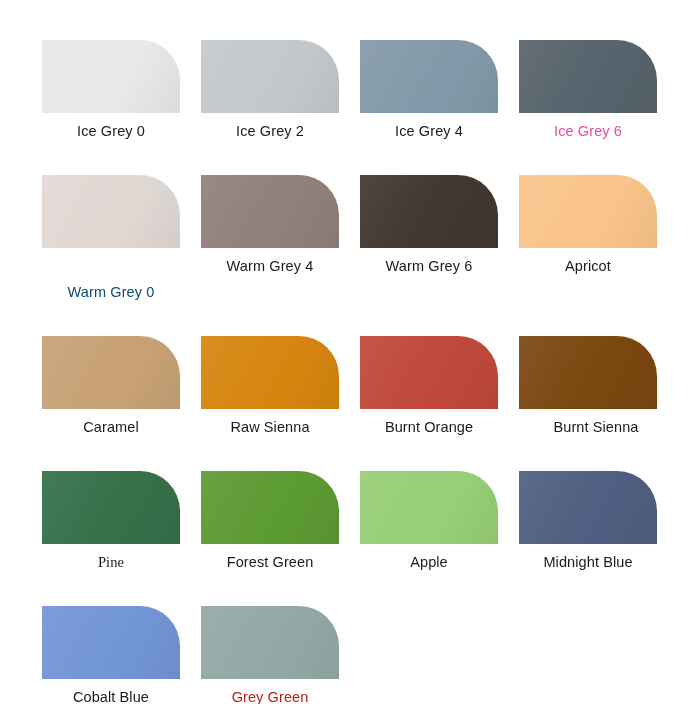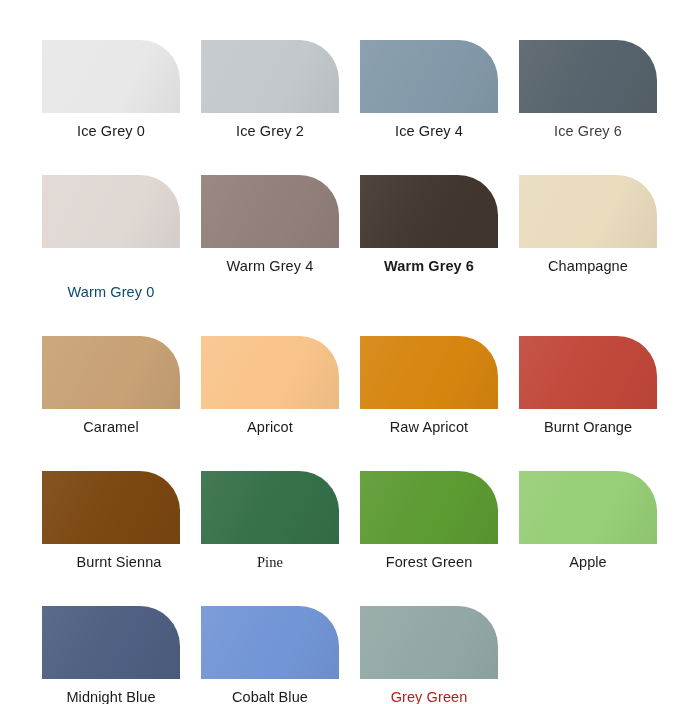--- a/index.html
+++ b/index.html
@@ -78,49 +78,45 @@
       <div class="swatch-cell">
         <div class="swatch-chip" style="border-top-right-radius: 40px; background-color: rgb(195, 200, 204);"></div>
         <div class="swatch-label" style="color: rgb(27, 27, 27);">Ice Grey 2</div>
       </div>
       <div class="swatch-cell">
         <div class="swatch-chip" style="border-top-right-radius: 40px; background-color: rgb(131, 153, 169);"></div>
         <div class="swatch-label" style="color: rgb(27, 27, 27);">Ice Grey 4</div>
       </div>
       <div class="swatch-cell">
         <div class="swatch-chip" style="border-top-right-radius: 40px; background-color: rgb(87, 99, 108);"></div>
-        <div class="swatch-label" style="color: #404040;">Ice Grey 6</div>
+        <div class="swatch-label" style="color: #ec4899;">Ice Grey 6</div>
       </div>
       <div class="swatch-cell">
         <div class="swatch-chip" style="border-top-right-radius: 40px; background-color: rgb(224, 216, 211);"></div>
         <div class="swatch-label" style="color: #0c4a6e; margin-top: 36px;">Warm Grey 0</div>
       </div>
       <div class="swatch-cell">
         <div class="swatch-chip" style="border-top-right-radius: 40px; background-color: rgb(145, 128, 121);"></div>
         <div class="swatch-label" style="color: rgb(27, 27, 27);">Warm Grey 4</div>
       </div>
       <div class="swatch-cell">
         <div class="swatch-chip" style="border-top-right-radius: 40px; background-color: rgb(66, 55, 46);"></div>
-        <div class="swatch-label" style="color: rgb(27, 27, 27); font-weight: bold;">Warm Grey 6</div>
+        <div class="swatch-label" style="color: rgb(27, 27, 27);">Warm Grey 6</div>
       </div>
       <div class="swatch-cell">
-        <div class="swatch-chip" style="border-top-right-radius: 40px; background-color: rgb(233, 220, 189);"></div>
-        <div class="swatch-label" style="color: rgb(27, 27, 27);">Champagne</div>
+        <div class="swatch-chip" style="border-top-right-radius: 40px; background-color: rgb(249, 196, 139);"></div>
+        <div class="swatch-label" style="color: rgb(27, 27, 27);">Apricot</div>
       </div>
       <div class="swatch-cell">
         <div class="swatch-chip" style="border-top-right-radius: 40px; background-color: rgb(200, 161, 117);"></div>
         <div class="swatch-label" style="color: rgb(27, 27, 27);">Caramel</div>
       </div>
       <div class="swatch-cell">
-        <div class="swatch-chip" style="border-top-right-radius: 40px; background-color: rgb(249, 196, 139);"></div>
-        <div class="swatch-label" style="color: rgb(27, 27, 27);">Apricot</div>
-      </div>
-      <div class="swatch-cell">
         <div class="swatch-chip" style="border-top-right-radius: 40px; background-color: rgb(214, 133, 15);"></div>
-        <div class="swatch-label" style="color: rgb(27, 27, 27);">Raw Apricot</div>
+        <div class="swatch-label" style="color: rgb(27, 27, 27);">Raw Sienna</div>
       </div>
       <div class="swatch-cell">
         <div class="swatch-chip" style="border-top-right-radius: 40px; background-color: rgb(192, 72, 58);"></div>
         <div class="swatch-label" style="color: rgb(27, 27, 27);">Burnt Orange</div>
       </div>
       <div class="swatch-cell">
         <div class="swatch-chip" style="border-top-right-radius: 40px; background-color: rgb(123, 71, 16);"></div>
         <div class="swatch-label" style="color: rgb(27, 27, 27); padding-left: 16px;">Burnt Sienna</div>
       </div>
       <div class="swatch-cell">

